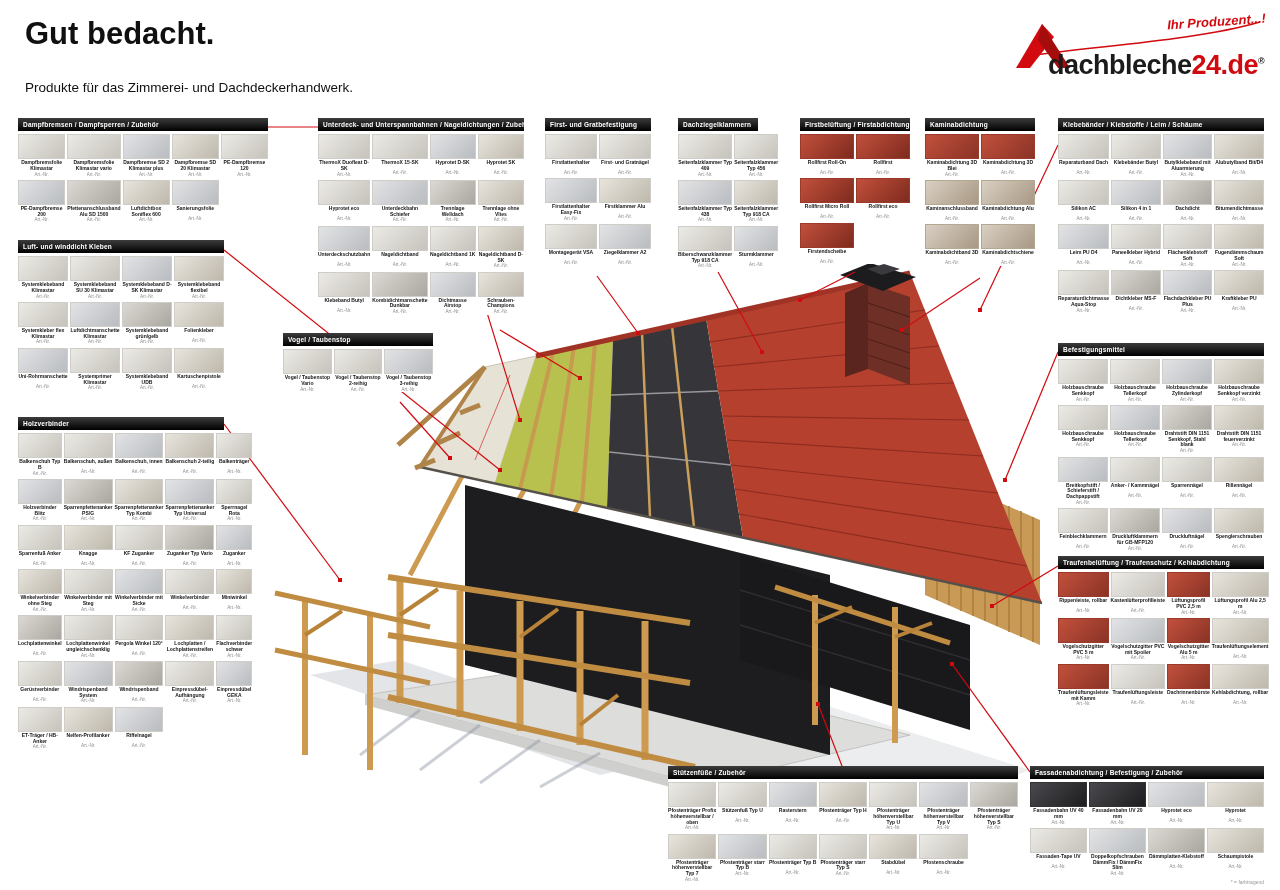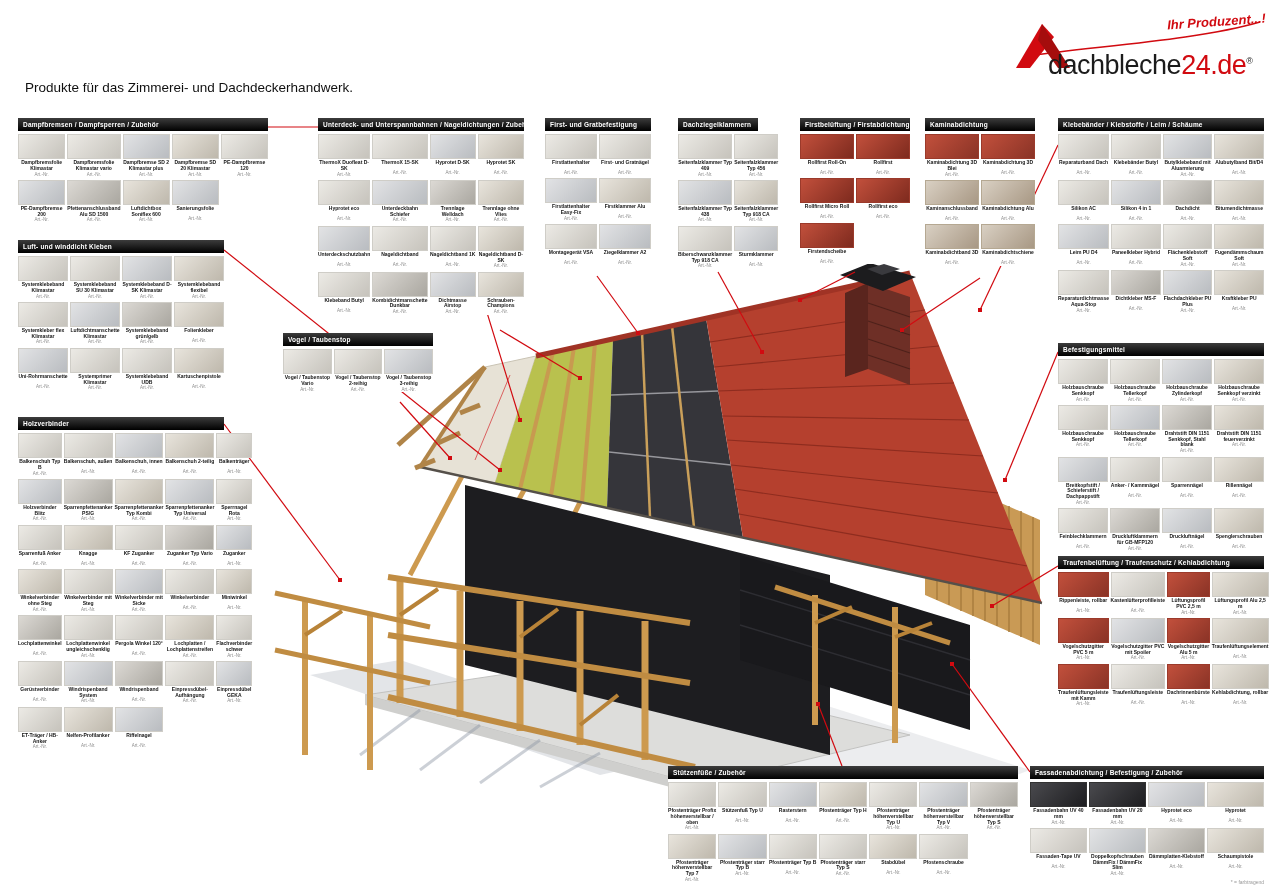--- a/index.html
+++ b/index.html
@@ -7,21 +7,21 @@
        font-family:"Liberation Sans","DejaVu Sans",sans-serif;position:relative;}
   .poster{position:absolute;inset:0;width:1280px;height:890px;background:#fff;}
 
   
   .poster-title{position:absolute;left:25px;top:16px;font-size:31px;font-weight:bold;color:#101010;z-index:4;}
   .poster-subtitle{position:absolute;left:25px;top:80px;font-size:13.5px;font-weight:normal;color:#101010;z-index:4;}
 
   .logo{position:absolute;left:1008px;top:6px;width:262px;height:84px;z-index:4;}
   .logo-tagline{position:absolute;right:4px;top:8px;font-size:13px;font-weight:bold;font-style:italic;
                 color:#d10a10;transform:rotate(-4deg);}
-  .logo-word{position:absolute;left:40px;top:44px;font-size:27px;font-weight:normal;letter-spacing:-0.5px;white-space:nowrap;}
+  .logo-word{position:absolute;left:40px;top:44px;font-size:27px;font-weight:bold;letter-spacing:-0.5px;white-space:nowrap;}
   .logo-word .dark{color:#1b1b1b;}
   .logo-word .red{color:#d10a10;}
   .logo-word sup{font-size:9px;color:#1b1b1b;}
   .logo-roof{position:absolute;left:0;top:10px;}
 
   
   .panel{position:absolute;z-index:3;background:#fff;}
   .phead{background:linear-gradient(#3c3c3c,#000);color:#fff;font-size:6.5px;font-weight:bold;
          padding:3px 5px;letter-spacing:.2px;white-space:nowrap;overflow:hidden;}
   .pgrid{display:grid;gap:3px 2px;padding-top:3px;background:#fff;}
@@ -65,20 +65,21 @@
   #house-svg{position:absolute;left:270px;top:255px;width:790px;height:540px;z-index:1;}
   #connector-svg{position:absolute;inset:0;width:1280px;height:890px;z-index:2;pointer-events:none;}
 
   .footnote{position:absolute;right:16px;bottom:5px;font-size:5px;color:#999;z-index:4;}
 </style>
 </head>
 <body>
 
 <div class="poster">
 
+  <div class="poster-title">Gut bedacht.</div>
   <div class="poster-subtitle">Produkte für das Zimmerei- und Dachdeckerhandwerk.</div>
 
   <div class="logo">
     <svg class="logo-roof" width="262" height="60" viewBox="0 0 262 60">
       <path d="M252,6 C190,24 90,30 20,40" fill="none" stroke="#d10a10" stroke-width="1.5"></path>
       <polygon points="8,52 34,8 46,21 22,52" fill="#d10a10"></polygon>
       <polygon points="34,8 62,52 50,52 30,24" fill="#a50d0d"></polygon>
     </svg>
     <div class="logo-tagline">Ihr Produzent...!</div>
     <div class="logo-word">

